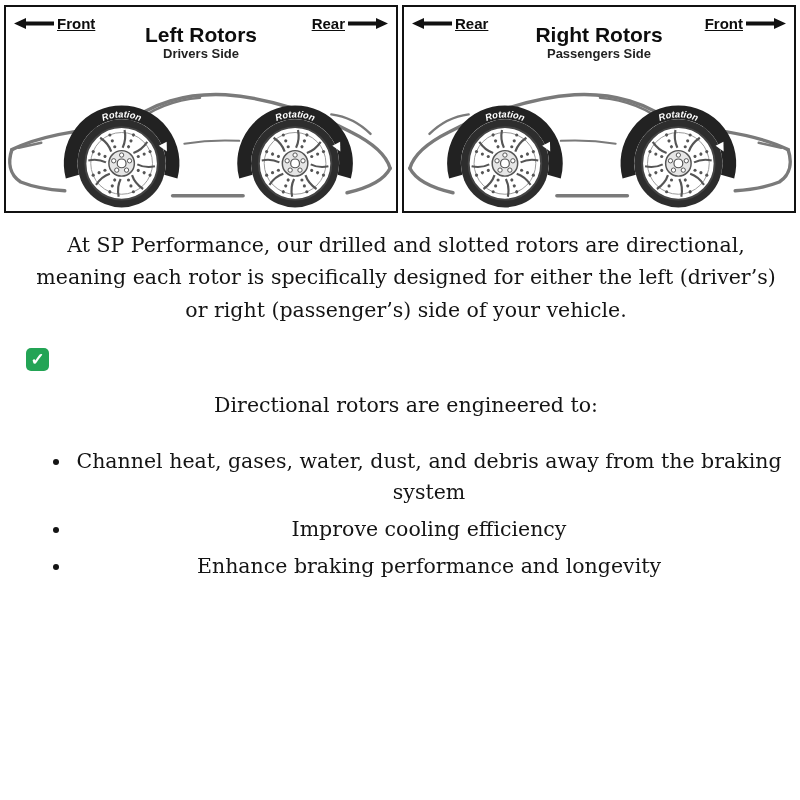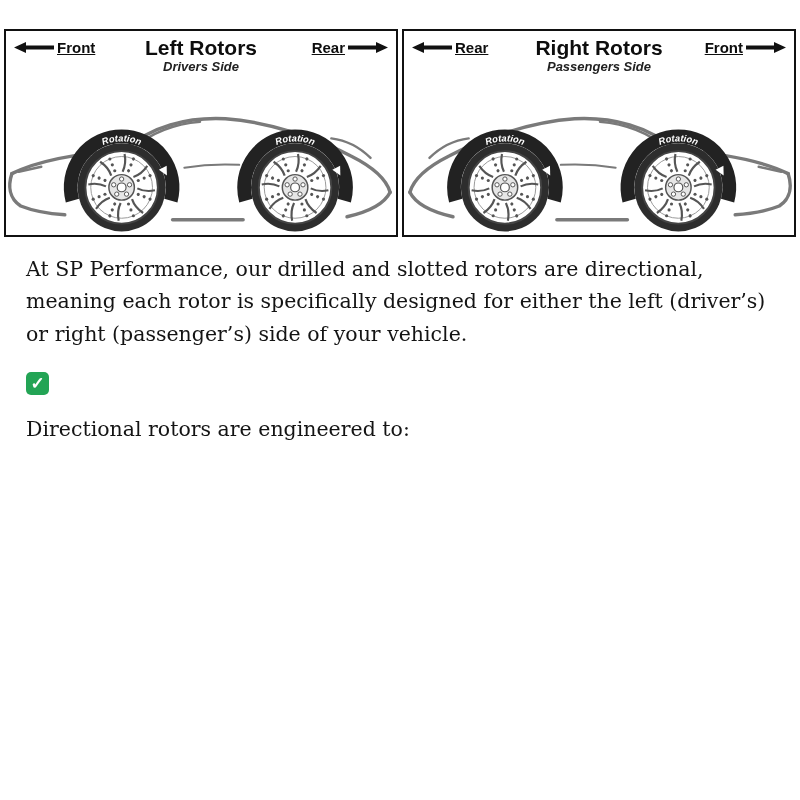--- a/index.html
+++ b/index.html
@@ -16,48 +16,47 @@
     gap: 4px;
     margin: 5px 4px 0 4px;
   }
   .panel {
     flex: 1;
     border: 2px solid #111;
     height: 208px;
     background: #fff;
     position: relative;
     overflow: hidden;
-    margin-top: 24px;
   }
   .panel-header {
     position: relative;
     height: 44px;
     font-family: "Liberation Sans", sans-serif;
   }
-  .panel-title-wrap { text-align: center; padding-top: 6px; }
+  .panel-title-wrap { text-align: center; padding-top: 17px; }
   .panel-title { font-size: 21px; font-weight: bold; color: #0d0d0d; line-height: 1.05; }
-  .panel-subtitle { font-size: 13px; font-weight: bold; font-style: italic; color: #222; }
+  .panel-subtitle { font-size: 13px; font-weight: bold; color: #222; }
   .dir {
     position: absolute;
     top: 8px;
     display: flex;
     align-items: center;
     gap: 3px;
   }
   .dir-left { left: 8px; }
   .dir-right { right: 8px; }
   .dir-label {
     font-size: 15px;
     font-weight: bold;
     text-decoration: underline;
     color: #0d0d0d;
   }
   .car { display: block; width: 100%; height: 160px; margin-top: 2px; }
   
-  .content { padding: 16px 14px 0 26px; }
+  .content { padding: 16px 14px 0 26px; text-align: center; }
   .intro { font-size: 20.5px; line-height: 1.58; margin-bottom: 8px; }
   .sec-head {
     display: flex;
     align-items: center;
     gap: 11px;
     margin: 22px 0 18px 0;
     font-size: 21.5px;
   }
   .sec-head.bold { font-weight: bold; }
   .sec-head.regular { font-weight: normal; color: #1a1a1a; }
@@ -228,15 +227,20 @@
 
 <div class="content">
   <p class="intro">At SP Performance, our drilled and slotted rotors are directional, meaning each rotor is specifically designed for either the left (driver’s) or right (passenger’s) side of your vehicle.</p>
 
   <div class="sec-head bold">
     <span class="check-badge">✓</span>
   </div>
 
   <p class="lead">Directional rotors are engineered to:</p>
 
+  <ul class="bullets">
+    <li>Channel heat, gases, water, dust, and debris away from the braking system</li>
+    <li>Improve cooling efficiency</li>
+    <li>Enhance braking performance and longevity</li>
+  </ul>
 
 
 </div>
 
 </body></html>

